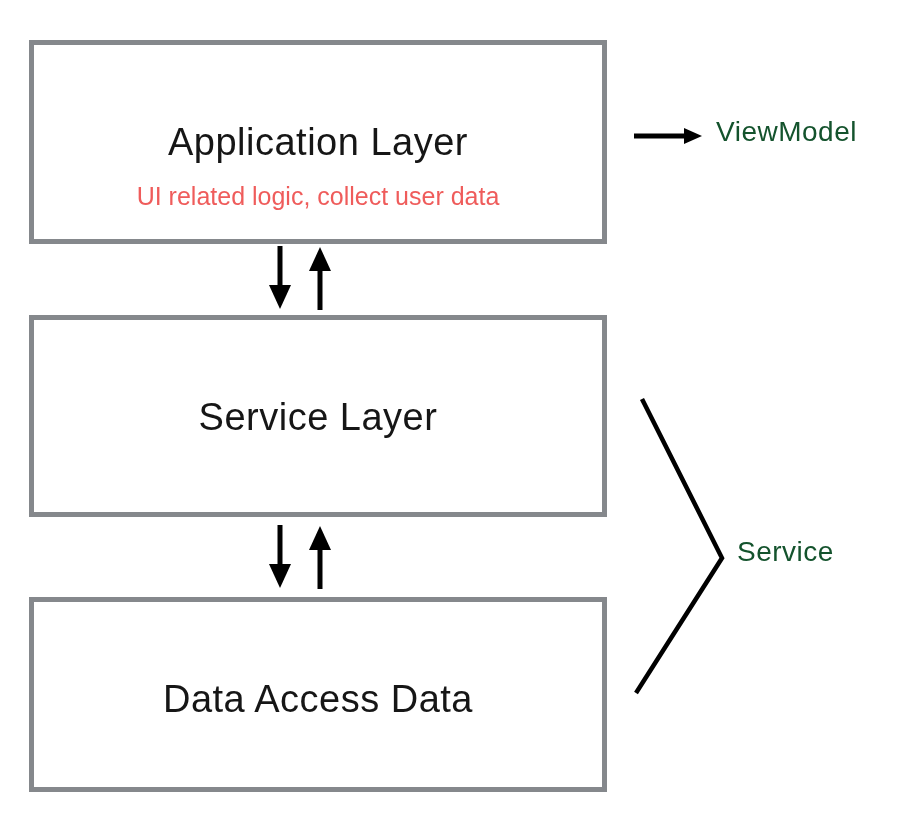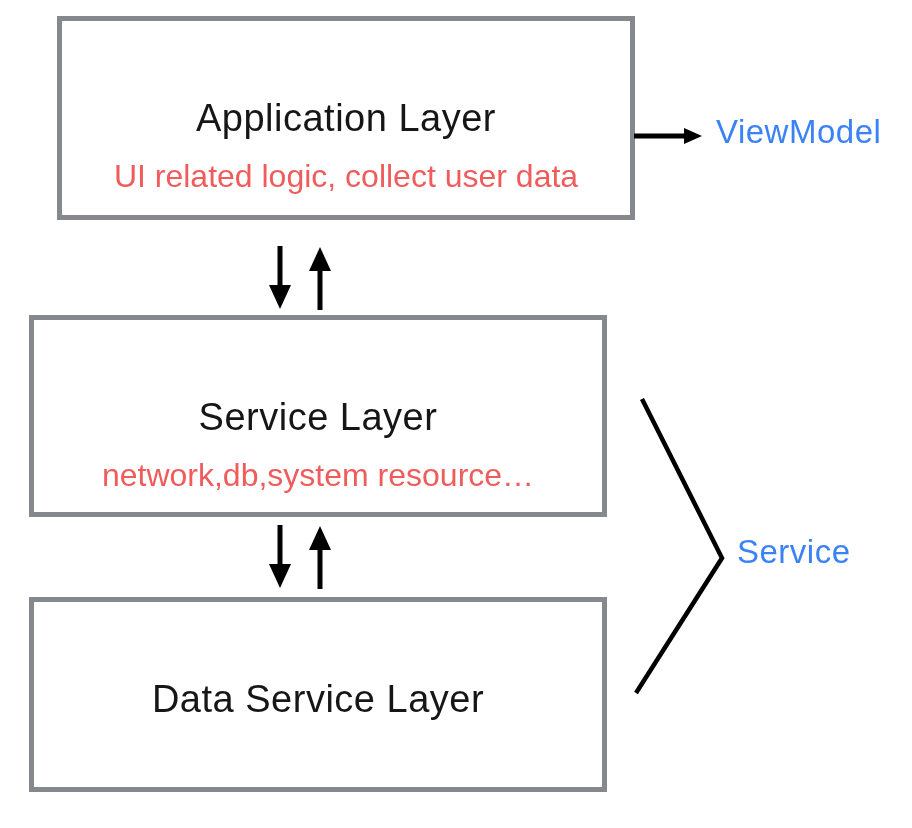--- a/index.html
+++ b/index.html
@@ -20,33 +20,33 @@
     width: 578px;
     box-sizing: border-box;
     border: 5px solid #85888c;
     background: #ffffff;
     display: flex;
     flex-direction: column;
     align-items: center;
     padding-top: 76px;
     text-align: center;
   }
-  .layer-box.box-application { top: 16px;  height: 204px; margin-left: 28px; }
+  .layer-box.box-application { top: 40px;  height: 204px; }
   .layer-box.box-service     { top: 315px; height: 202px; }
   .layer-box.box-data-access { top: 597px; height: 195px; }
 
   .layer-title {
     font-size: 38px;
     line-height: 1.15;
     color: #161616;
     letter-spacing: 0.5px;
     white-space: nowrap;
   }
   .layer-subtitle {
-    font-size: 32px;
+    font-size: 25px;
     line-height: 1.2;
     margin-top: 16px;
     color: #ef5c5b;
     white-space: nowrap;
   }
 
   .vert-arrows {
     position: absolute;
     left: 265px;
     width: 70px;
@@ -57,23 +57,23 @@
 
   .view-model-arrow {
     position: absolute;
     left: 632px;
     top: 122px;
     width: 72px;
     height: 28px;
   }
   .side-label {
     position: absolute;
-    font-size: 33px;
+    font-size: 28px;
     line-height: 40px;
-    color: #3b82f6;
+    color: #14532d;
     letter-spacing: 0.5px;
     white-space: nowrap;
   }
   .view-model-label { left: 716px; top: 112px; }
   .raw-model-label  { left: 737px; top: 532px; }
 
   .raw-model-chevron {
     position: absolute;
     left: 628px;
     top: 392px;
@@ -101,34 +101,33 @@
     <polygon points="4,40 26,40 15,64" fill="#000000"></polygon>
   </g>
   <g>
     <line x1="55" y1="65" x2="55" y2="24" stroke="#000000" stroke-width="5"></line>
     <polygon points="44,26 66,26 55,2" fill="#000000"></polygon>
   </g>
 </svg>
 
 <div class="layer-box box-service">
   <div class="layer-title">Service Layer</div>
-  <div class="layer-subtitle">network,db,system resource…</div>
 </div>
 
 <svg class="vert-arrows pair-2" viewBox="0 0 70 66" xmlns="http://www.w3.org/2000/svg">
   <g>
     <line x1="15" y1="1" x2="15" y2="42" stroke="#000000" stroke-width="5"></line>
     <polygon points="4,40 26,40 15,64" fill="#000000"></polygon>
   </g>
   <g>
     <line x1="55" y1="65" x2="55" y2="24" stroke="#000000" stroke-width="5"></line>
     <polygon points="44,26 66,26 55,2" fill="#000000"></polygon>
   </g>
 </svg>
 
 <div class="layer-box box-data-access">
-  <div class="layer-title">Data Service Layer</div>
+  <div class="layer-title">Data Access Data</div>
 </div>
 
 <svg class="raw-model-chevron" viewBox="0 0 110 310" xmlns="http://www.w3.org/2000/svg">
   <polyline points="14,7 94,166 8,301" fill="none" stroke="#000000" stroke-width="4.5"></polyline>
 </svg>
 <div class="side-label raw-model-label">Service</div>
 
 </body></html>

